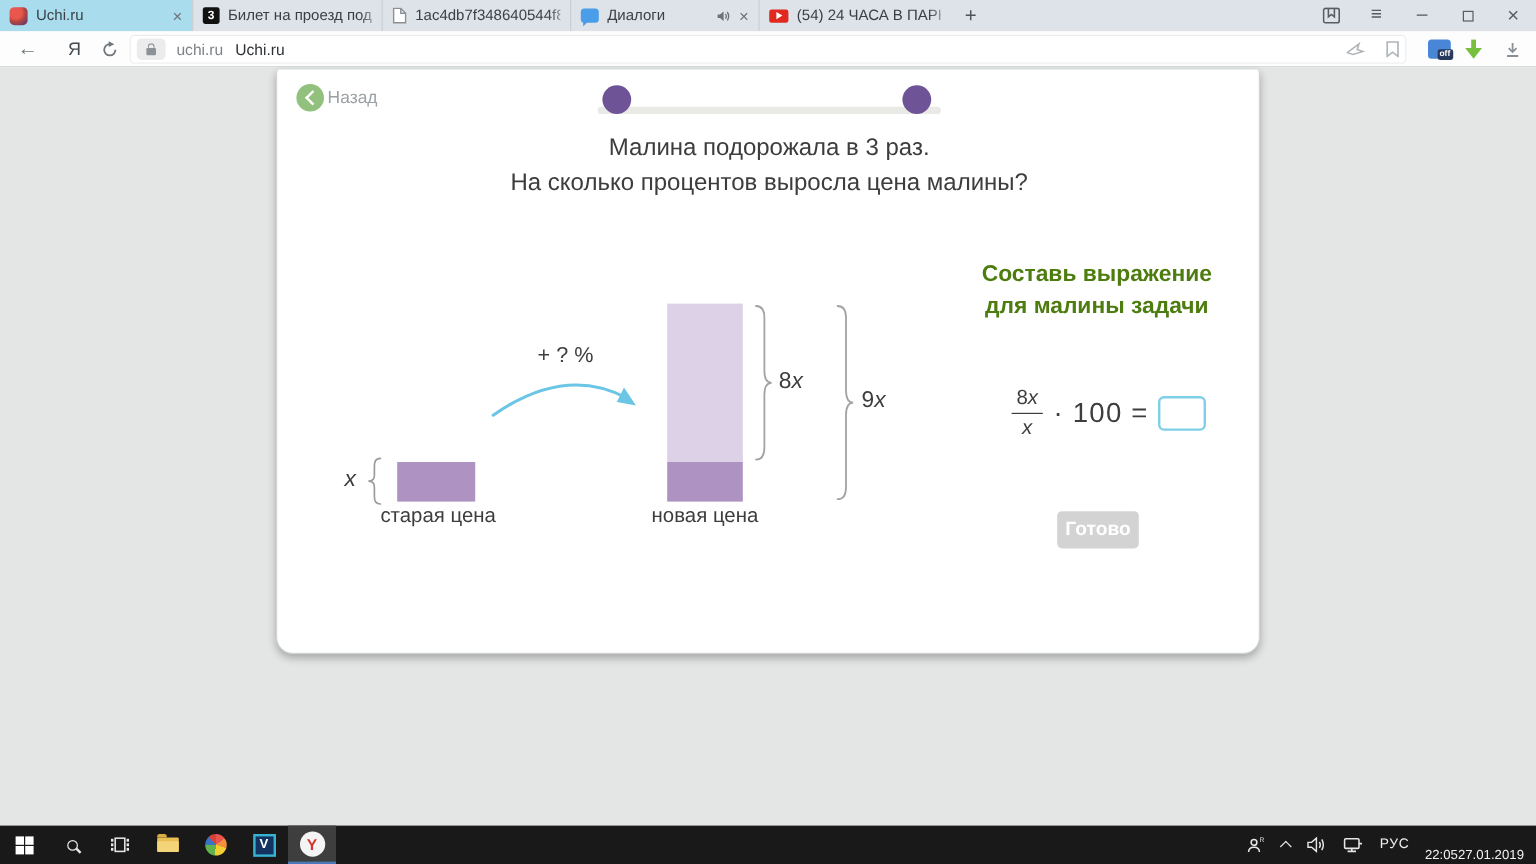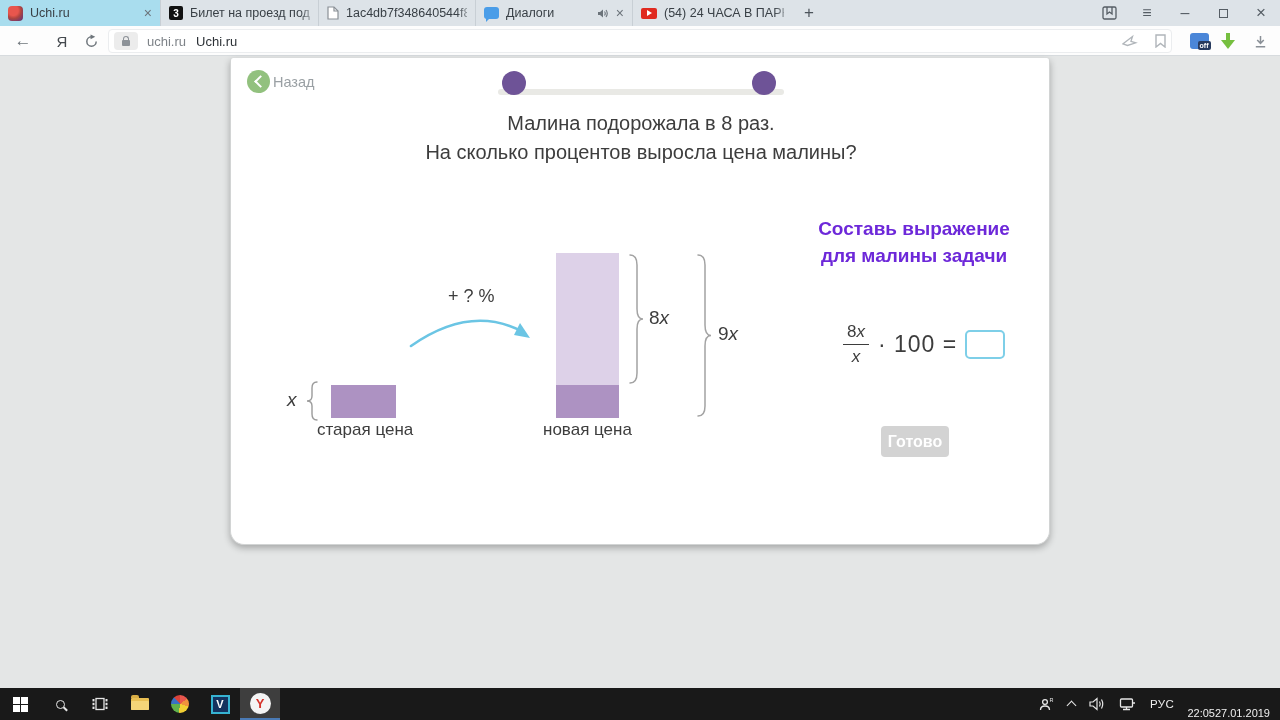--- a/index.html
+++ b/index.html
@@ -80,21 +80,21 @@
   .newbar-light { position:absolute; left:325px; top:195px; width:63px; height:132px; background:#ddd1e8; }
   .newbar-dark { position:absolute; left:325px; top:327px; width:63px; height:33px; background:#ad92c2; }
   .dlabel { position:absolute; color:#3d3d3d; font-size:17px; white-space:nowrap; }
   .varlabel { position:absolute; color:#3d3d3d; font-size:19px; white-space:nowrap; }
   .varlabel i, .dlabel i, .frac i { font-style:italic; }
   .bracesvg { position:absolute; }
   .arrowsvg { position:absolute; left:172px; top:236px; }
   .pluslabel { position:absolute; left:217px; top:228px; font-size:18px; color:#3d3d3d; }
 
   .heading { position:absolute; left:546px; width:274px; text-align:center;
-    font-size:19px; font-weight:bold; color:#6d28d9; }
+    font-size:19px; font-weight:bold; color:#4d7c0f; }
   .h1 { top:160px; } .h2 { top:187px; }
   .formula { position:absolute; left:612px; top:264px; display:flex; align-items:center; color:#3d3d3d; }
   .frac { display:inline-flex; flex-direction:column; align-items:center; font-size:17px; }
   .frac .num { padding:0 4px 2px; border-bottom:1.5px solid #3d3d3d; }
   .frac .den { padding-top:2px; }
   .op { font-size:23px; margin-left:9px; letter-spacing:1px; }
   .answer { width:40px; height:29px; margin-left:8px; border:2px solid #7ecfe8; border-radius:5px;
     outline:none; font-size:15px; text-align:center; color:#333; }
   .donebtn { position:absolute; left:650px; top:368px; width:68px; height:31px; background:#d3d3d3;
     border:none; border-radius:4px; color:#fff; font-size:16px; font-weight:bold;
@@ -231,21 +231,21 @@
 
     <div class="backbtn">
       <span class="backcircle"></span>
       <span class="backlabel">Назад</span>
     </div>
 
     <div class="progress-track"></div>
     <div class="pdot pdot1"></div>
     <div class="pdot pdot2"></div>
 
-    <div class="qline q1">Малина подорожала в 8 раз.</div>
+    <div class="qline q1">Малина подорожала в 3 раз.</div>
     <div class="qline q2">На сколько процентов выросла цена малины?</div>
 
     <svg class="bracesvg" style="left:73px; top:322px;" width="16" height="42" viewBox="0 0 16 42">
       <path d="M13,2 Q8,2 8,8 L8,16 Q8,21 3,21 Q8,21 8,26 L8,34 Q8,40 13,40" fill="none" stroke="#9b9b9b" stroke-width="1.4" stroke-linecap="round"></path>
     </svg>
     <div class="varlabel" style="left:56px; top:331px;"><i>x</i></div>
 
     <div class="oldbar"></div>
     <div class="dlabel" style="left:86px; top:362px;">старая цена</div>
 

